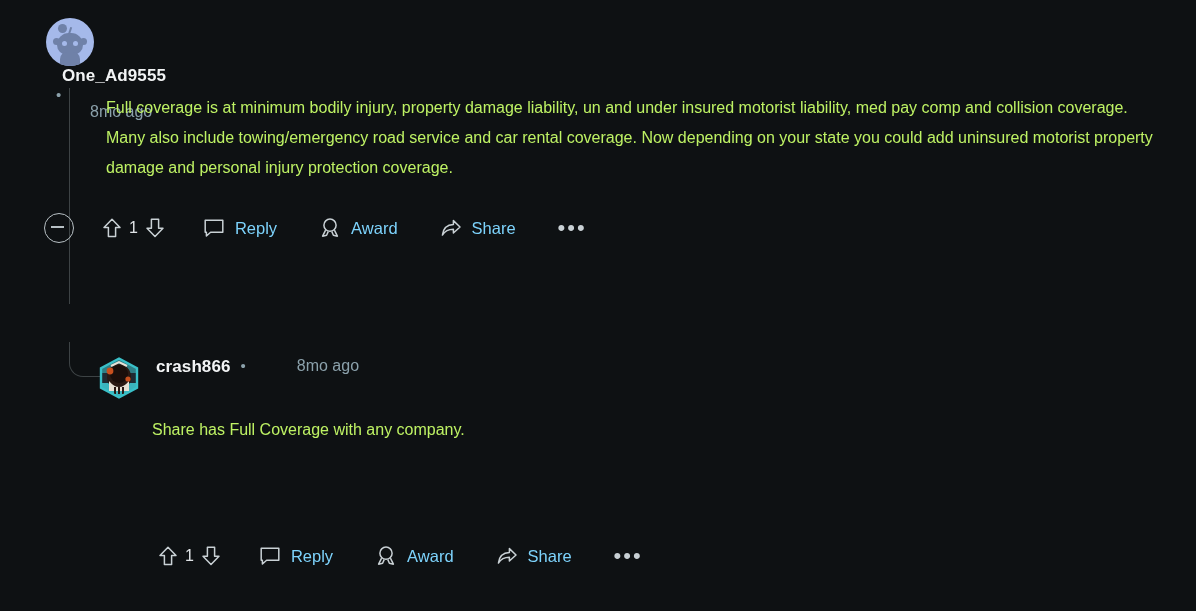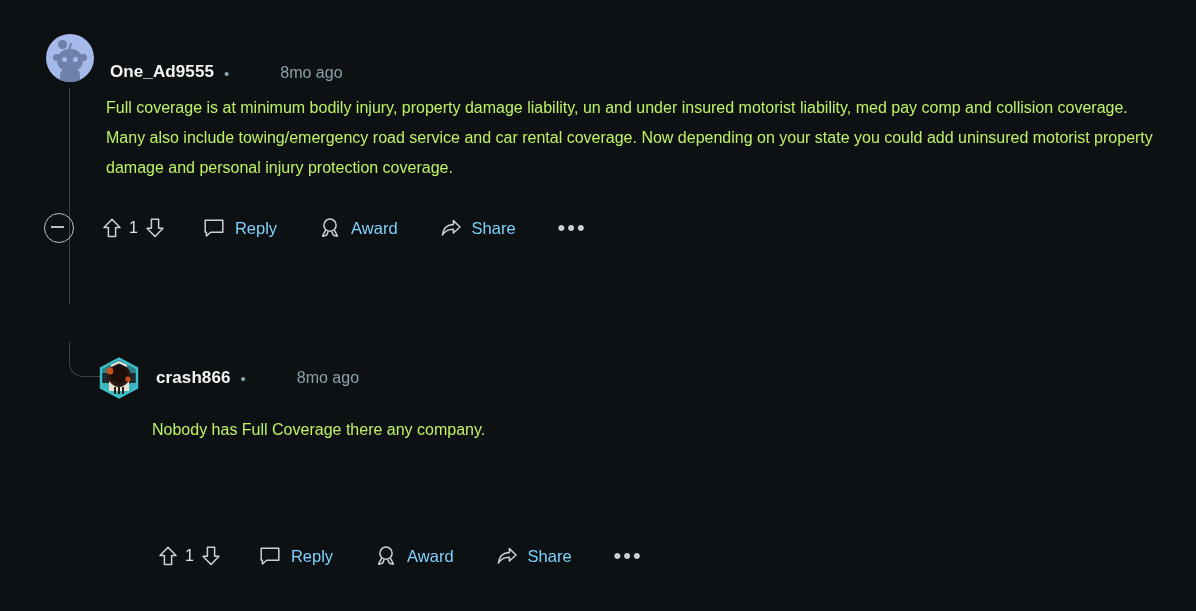--- a/index.html
+++ b/index.html
@@ -26,24 +26,25 @@
   .comment-l1 {
     position: absolute;
     left: 0;
     top: 0;
     width: 1196px;
   }
 
   .c1-header {
     position: absolute;
     left: 46px;
-    top: 34px;
-    display: flex;
-    align-items: flex-end;
+    top: 18px;
+    display: flex;
+    align-items: flex-start;
     height: 48px;
+    flex-direction: column;
   }
 
   .avatar-snoo {
     width: 48px;
     height: 48px;
     border-radius: 50%;
     background: #a5b9ea;
     position: relative;
     overflow: hidden;
     flex: none;
@@ -224,21 +225,21 @@
     position: absolute;
     left: 0;
     top: 0;
     width: 1196px;
   }
   .c2-header {
     position: absolute;
     left: 98px;
     top: 357px;
     display: flex;
-    align-items: center;
+    align-items: flex-start;
     height: 42px;
   }
   .avatar-hex {
     width: 42px;
     height: 42px;
     flex: none;
     position: relative;
   }
   .c2-body {
     position: absolute;
@@ -359,21 +360,21 @@
           </g>
           <polygon points="21,1.5 39,11.2 39,30.8 21,40.5 3,30.8 3,11.2" fill="none" stroke="#39c0c8" stroke-width="2.4"></polygon>
         </svg>
       </div>
       <span class="username">crash866</span>
       <span class="meta-dot">•</span>
       <span class="timestamp">8mo ago</span>
     </div>
 
     <div class="c2-body">
-      <p class="para">Nobody has Full Coverage there any company.</p>
+      <p class="para">Share has Full Coverage with any company.</p>
     </div>
 
     <div class="actions c2-actions">
       <div class="vote-group">
         <span class="icon-btn">
           <svg width="20" height="22" viewBox="0 0 20 22" fill="none">
             <path d="M10 2.2 L18 10.4 L13.6 10.4 L13.6 19.4 L6.4 19.4 L6.4 10.4 L2 10.4 Z" stroke="#c9d1d5" stroke-width="1.5" stroke-linejoin="round" fill="none"></path>
           </svg>
         </span>
         <span class="vote-count">1</span>

